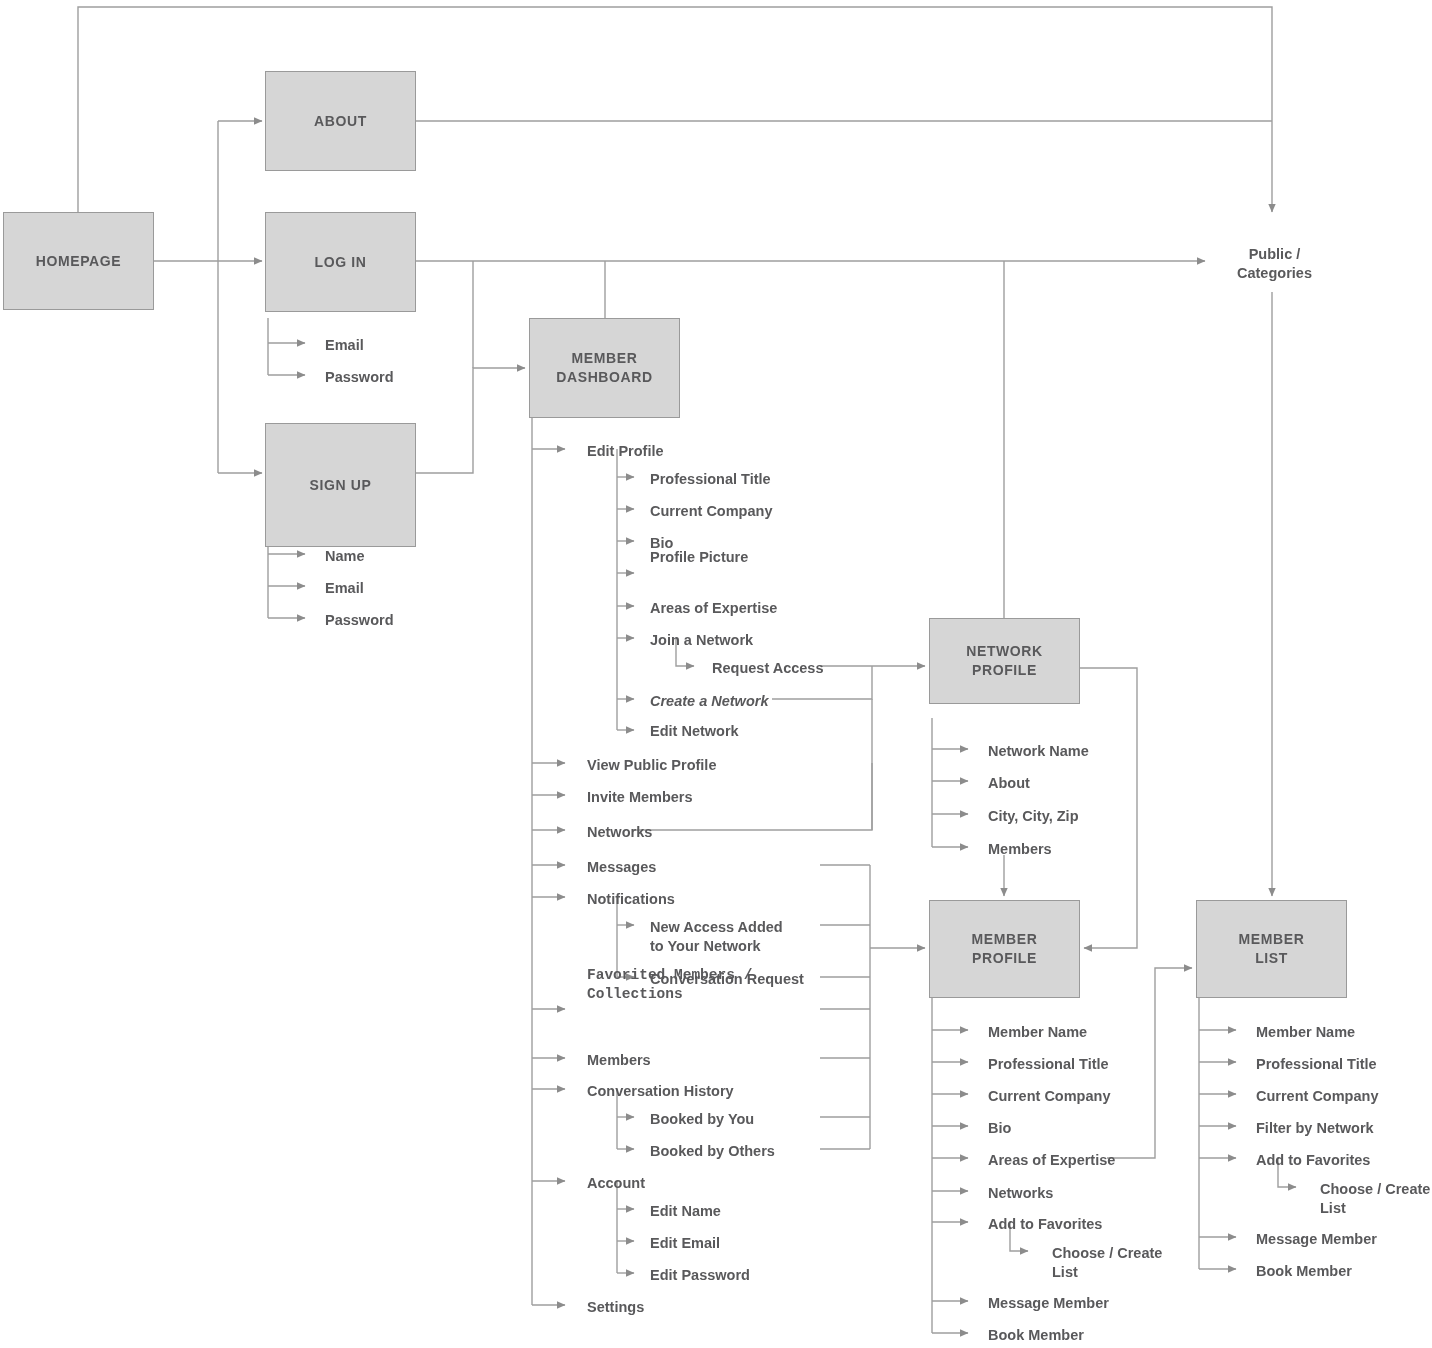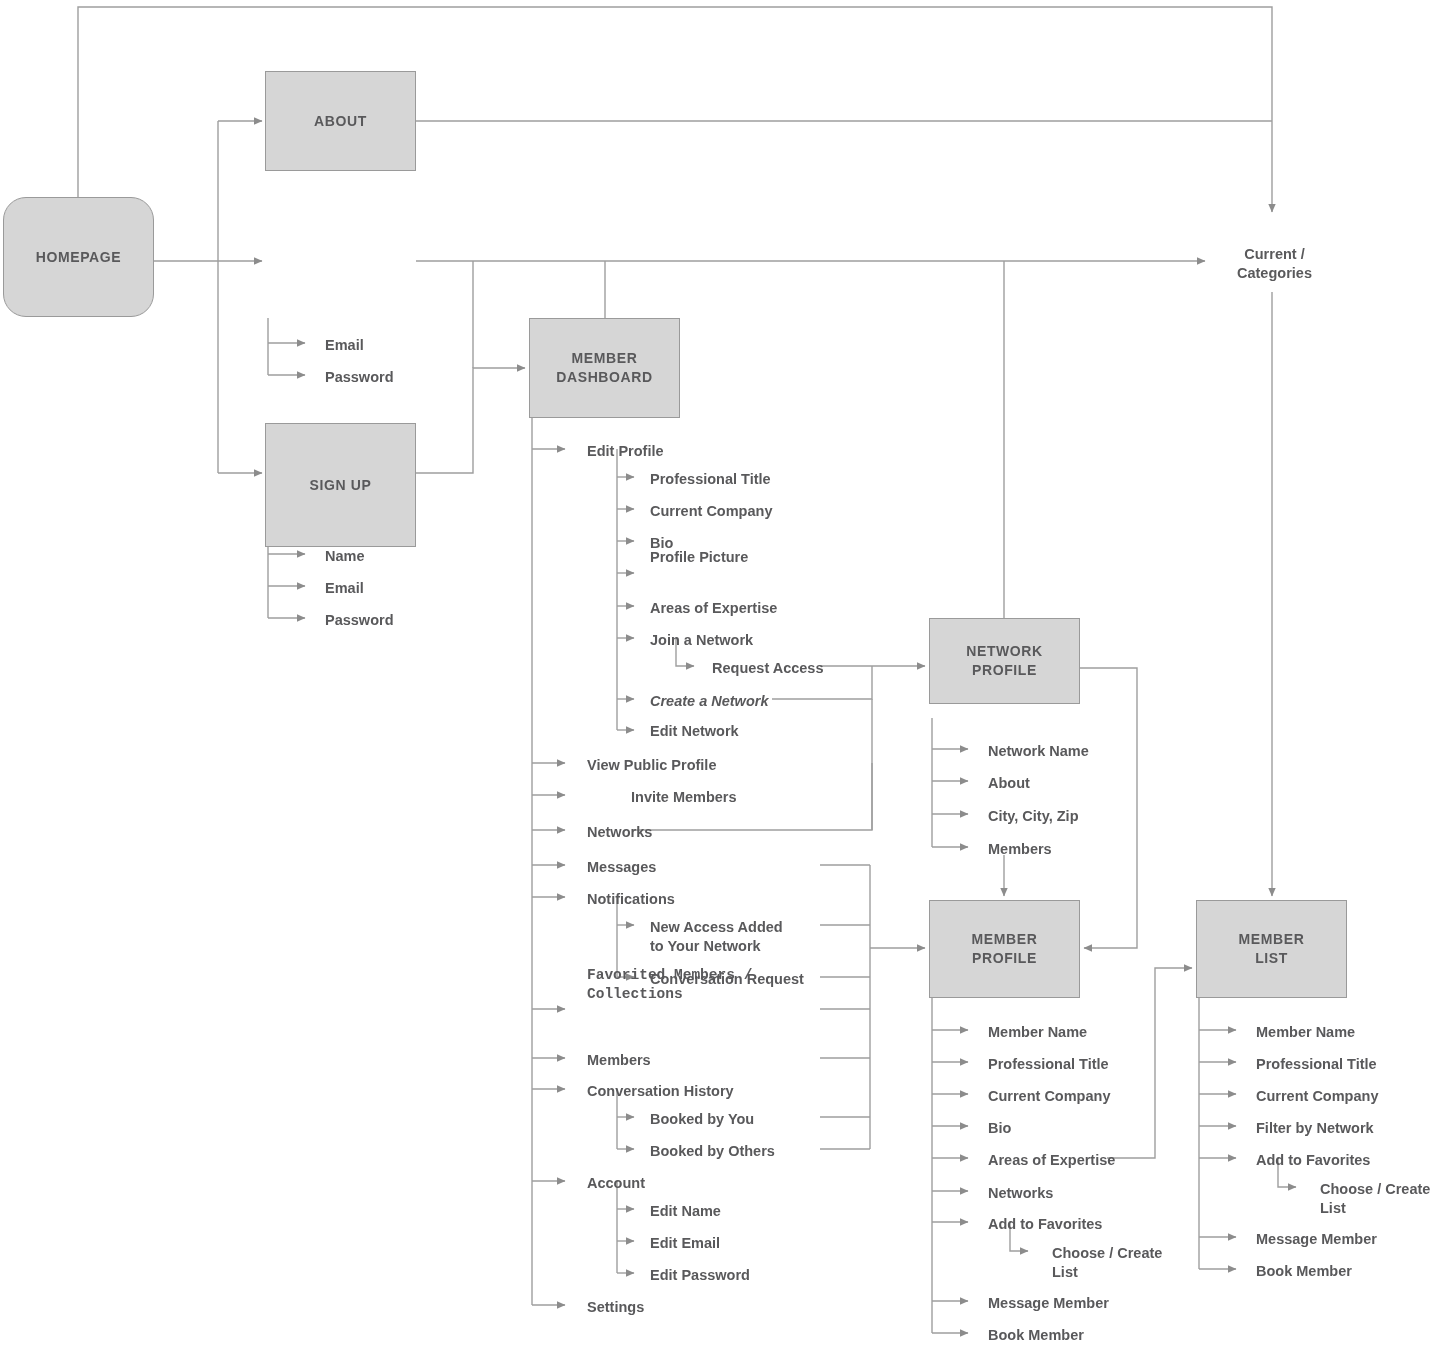--- a/index.html
+++ b/index.html
@@ -197,52 +197,53 @@
       <path d="M1199,1126 L1236,1126" marker-end="url(#arrR)"></path>
       <path d="M1199,1158 L1236,1158" marker-end="url(#arrR)"></path>
       <path d="M1199,1237 L1236,1237" marker-end="url(#arrR)"></path>
       <path d="M1199,1269 L1236,1269" marker-end="url(#arrR)"></path>
 
       <path d="M1278,1158 L1278,1187 L1296,1187" marker-end="url(#arrR)"></path>
 
     </g>
   </svg>
 
-  <div class="node-box" style="left:3px;top:197px;width:151px;height:120px;border-radius:23px;">HOMEPAGE</div>
+  <div class="node-box" style="left:3px;top:212px;width:151px;height:98px;">HOMEPAGE</div>
 
   <div class="node-box" style="left:265px;top:71px;width:151px;height:100px;">ABOUT</div>
 
+  <div class="node-box" style="left:265px;top:212px;width:151px;height:100px;">LOG IN</div>
 
   <div class="node-box" style="left:265px;top:423px;width:151px;height:124px;">SIGN UP</div>
 
   <div class="node-box" style="left:529px;top:318px;width:151px;height:100px;">MEMBER
 DASHBOARD</div>
 
   <div class="node-box" style="left:929px;top:618px;width:151px;height:86px;">NETWORK
 PROFILE</div>
 
   <div class="node-box" style="left:929px;top:900px;width:151px;height:98px;">MEMBER
 PROFILE</div>
 
   <div class="node-box" style="left:1196px;top:900px;width:151px;height:98px;">MEMBER
 LIST</div>
 
-  <div class="plain-label" style="left:1237px;top:245px;">Current /
+  <div class="plain-label" style="left:1237px;top:245px;">Public /
 Categories</div>
 
   <div class="leaf-label" style="left:325px;top:336px;">Email</div>
   <div class="leaf-label" style="left:325px;top:368px;">Password</div>
 
   <div class="leaf-label" style="left:325px;top:547px;">Name</div>
   <div class="leaf-label" style="left:325px;top:579px;">Email</div>
   <div class="leaf-label" style="left:325px;top:611px;">Password</div>
 
   <div class="leaf-label" style="left:587px;top:442px;">Edit Profile</div>
   <div class="leaf-label" style="left:587px;top:756px;">View Public Profile</div>
-  <div class="leaf-label" style="left:587px;top:788px;margin-left:44px;">Invite Members</div>
+  <div class="leaf-label" style="left:587px;top:788px;">Invite Members</div>
   <div class="leaf-label" style="left:587px;top:823px;">Networks</div>
   <div class="leaf-label" style="left:587px;top:858px;">Messages</div>
   <div class="leaf-label" style="left:587px;top:890px;">Notifications</div>
   <div class="leaf-label" style="left:587px;top:966px;font-family:Liberation Mono, monospace;">Favorited Members /
 Collections</div>
   <div class="leaf-label" style="left:587px;top:1051px;">Members</div>
   <div class="leaf-label" style="left:587px;top:1082px;">Conversation History</div>
   <div class="leaf-label" style="left:587px;top:1174px;">Account</div>
   <div class="leaf-label" style="left:587px;top:1298px;">Settings</div>
 

